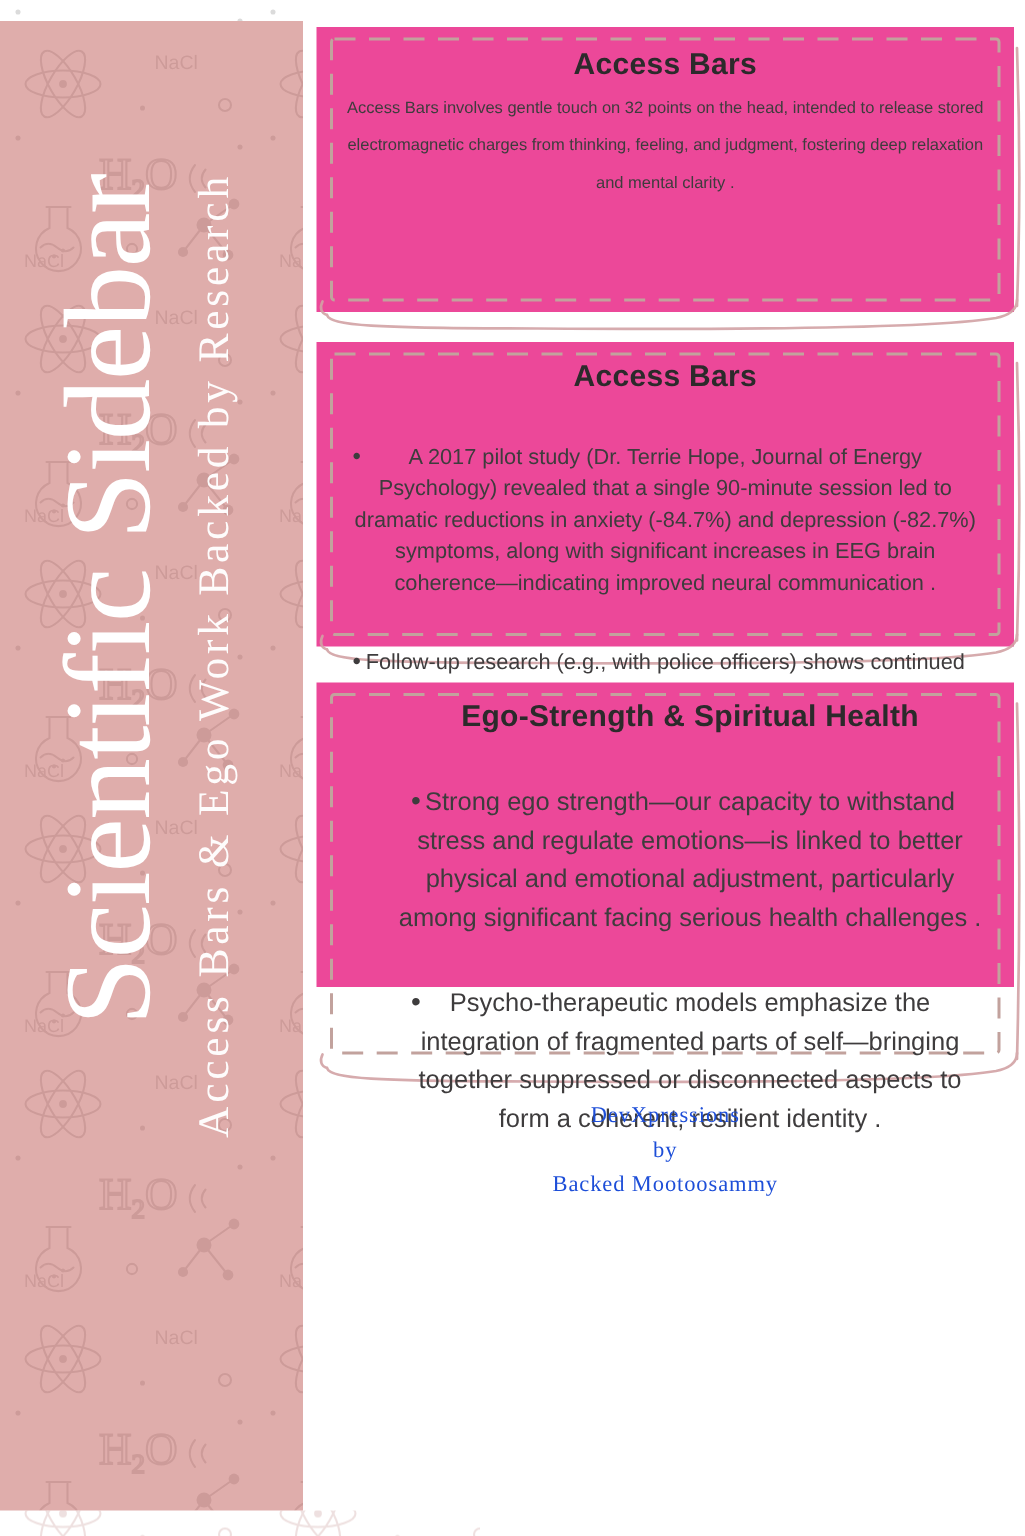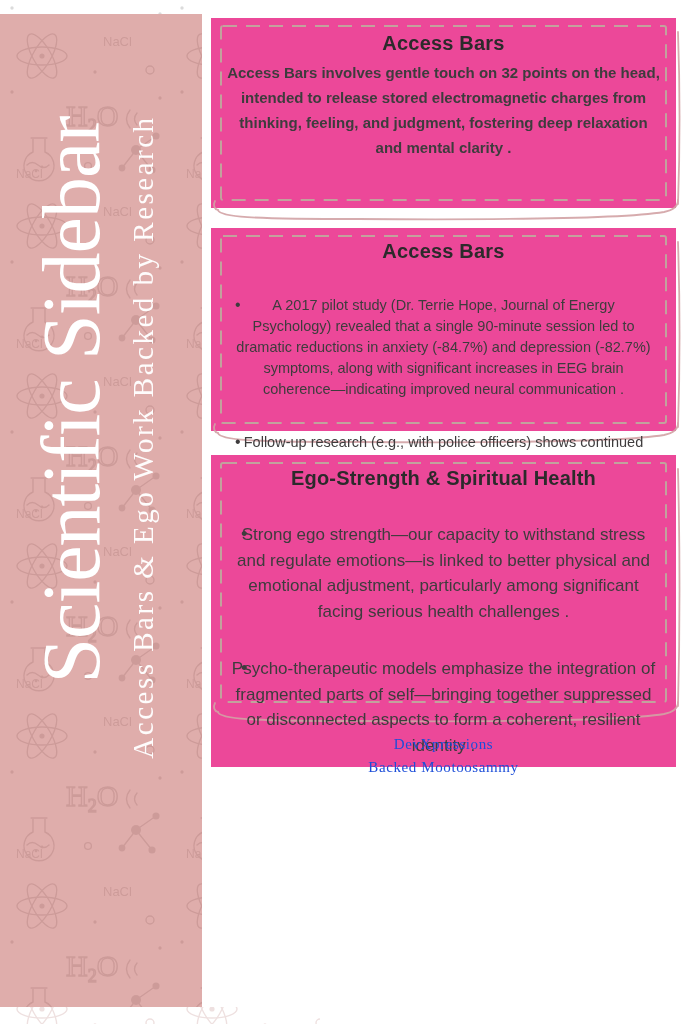--- a/index.html
+++ b/index.html
@@ -35,31 +35,31 @@
     font-size:29px; letter-spacing:2.5px; font-weight:400; opacity:.97;
   }
 
   
   .card {
     position:absolute; left:211px; width:465px;
     background:#ec4899; color:#3e3c3d;
   }
   .card-1 { top:18px;  height:190px; }
   .card-2 { top:228px; height:203px; }
-  .card-3 { top:455px; height:312px; }
+  .card-3 { top:455px; height:203px;padding-left:33px; }
   .dash-border, .sketch-border { position:absolute; pointer-events:none; }
   .dash-border { left:0; top:0; }
   .sketch-border { left:-3px; top:0; overflow:visible; }
   .card-content { position:relative; padding:12px 16px 0 16px; text-align:center; }
   .card-title {
     font-weight:700; font-size:20px; color:#2c2a2b; letter-spacing:.2px;
     margin-bottom:5px;
   }
   .card-1 .card-content { padding-top:14px; }
-  .card-1 .body { font-size:15px; line-height:25px;font-weight:bold; }
+  .card-1 .body { font-size:11px; line-height:25px; }
   .card-2 .body { font-size:14.5px; line-height:21px; }
   .card-3 .body { font-size:17px; line-height:25.5px; }
   .bullet-row { position:relative; padding:0 8px; }
   .card-3 .bullet-row { padding:0 4px; }
   .bullet-dot {
     position:absolute; left:8px; top:-1px; font-size:1.1em; line-height:inherit;
   }
   .card-3 .bullet-dot { left:14px; }
   .bullet-text { text-align:center;margin-top:32px; }
 
@@ -204,16 +204,17 @@
         <div class="bullet-row">
           <span class="bullet-dot">•</span>
           <div class="bullet-text">Psycho-therapeutic models emphasize the integration of fragmented parts of self—bringing together suppressed or disconnected aspects to form a coherent, resilient identity .</div>
         </div>
       </div>
     </div>
   </div>
 
   <div class="footer">
     <div>DevXpressions</div>
+    <div>by</div>
     <div>Backed Mootoosammy</div>
   </div>
 
 </div>
 
 </body></html>

